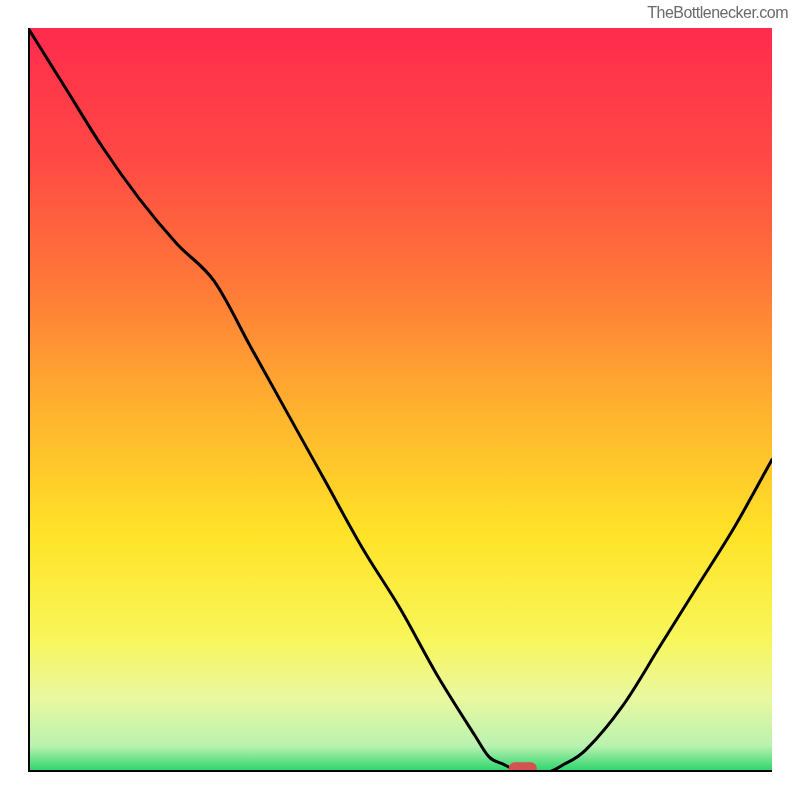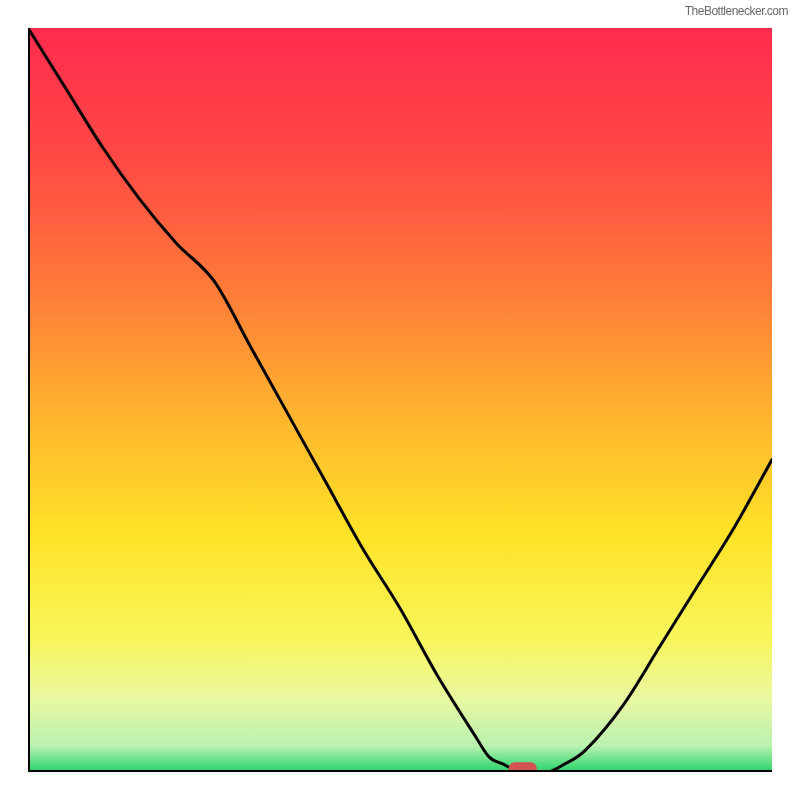--- a/index.html
+++ b/index.html
@@ -9,21 +9,21 @@
     background: #fff;
     font-family: Arial, sans-serif;
     position: relative;
     overflow: hidden;
   }
   .watermark {
     position: absolute;
     top: 4px;
     right: 12px;
     color: #6a6a6a;
-    font-size: 12px;
+    font-size: 16px;
     font-weight: 500;
     letter-spacing: -0.5px;
     z-index: 10;
   }
   .chart-area {
     position: absolute;
     left: 28px;
     top: 28px;
     width: 744px;
     height: 744px;

